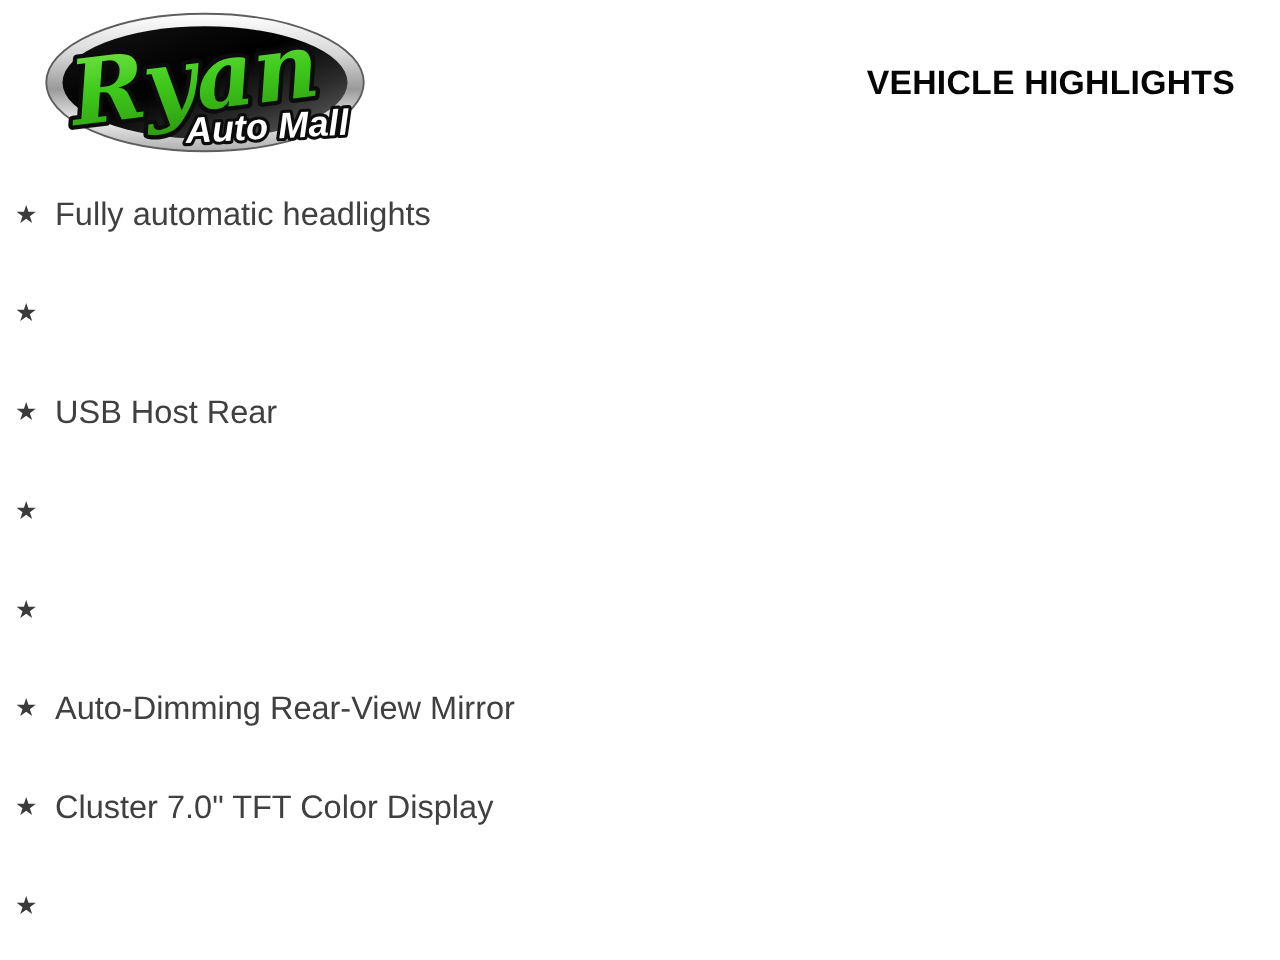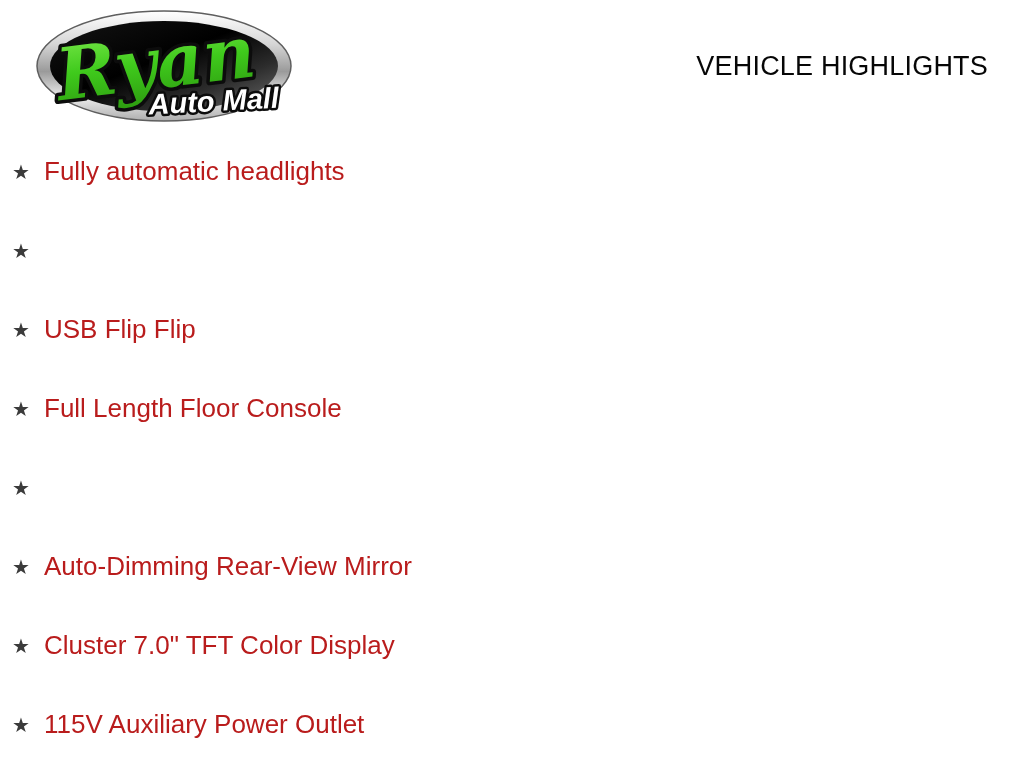--- a/index.html
+++ b/index.html
@@ -21,21 +21,21 @@
     left: 28px;
     top: 6px;
     width: 268px;
     height: 120px;
   }
   .title {
     position: absolute;
     top: 51px;
     right: 36px;
     font-size: 27px;
-    font-weight: normal;
+    font-weight: bold;
     color: #060606;
     letter-spacing: 0.2px;
     white-space: nowrap;
   }
   .highlight-list {
     position: absolute;
     left: 12px;
     top: 156px;
     list-style: none;
   }
@@ -47,21 +47,21 @@
   }
   .star {
     width: 32px;
     font-size: 20px;
     color: #3b3b3b;
     line-height: 1;
     flex: 0 0 32px;
   }
   .label {
     font-size: 26px;
-    color: #b91c1c;
+    color: #404040;
     white-space: nowrap;
   }
 </style>
 </head>
 <body>
 
 <div class="page">
 
   <header>
     <div class="logo">
@@ -100,41 +100,39 @@
     <span class="star">★</span>
     <span class="label">Fully automatic headlights</span>
   </li>
 
   <li class="highlight-item">
     <span class="star">★</span>
   </li>
 
   <li class="highlight-item">
     <span class="star">★</span>
-    <span class="label">USB Flip Flip</span>
+    <span class="label">USB Host Rear</span>
   </li>
 
   <li class="highlight-item">
     <span class="star">★</span>
-    <span class="label">Full Length Floor Console</span>
   </li>
 
   <li class="highlight-item">
     <span class="star">★</span>
   </li>
 
   <li class="highlight-item">
     <span class="star">★</span>
     <span class="label">Auto-Dimming Rear-View Mirror</span>
   </li>
 
   <li class="highlight-item">
     <span class="star">★</span>
     <span class="label">Cluster 7.0" TFT Color Display</span>
   </li>
 
   <li class="highlight-item">
     <span class="star">★</span>
-    <span class="label">115V Auxiliary Power Outlet</span>
   </li>
 </ul>
 
 </div>
 
 </body></html>

